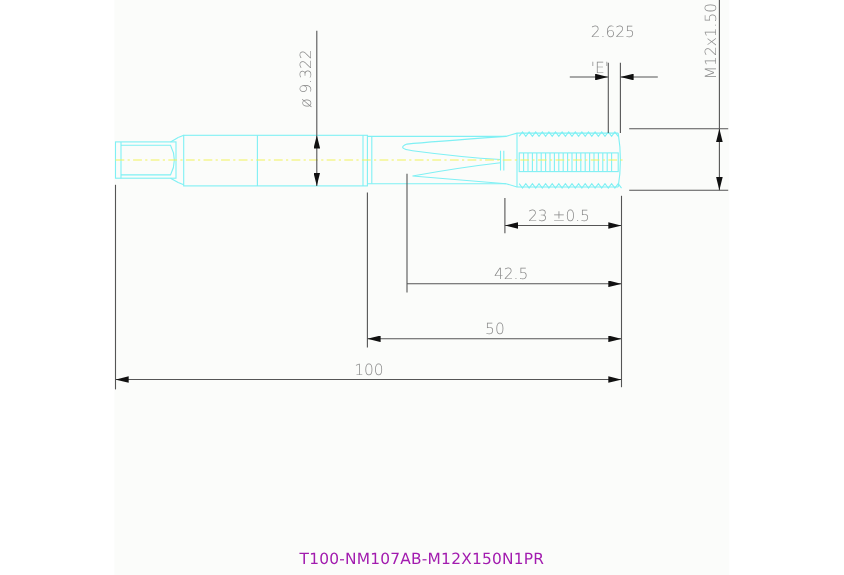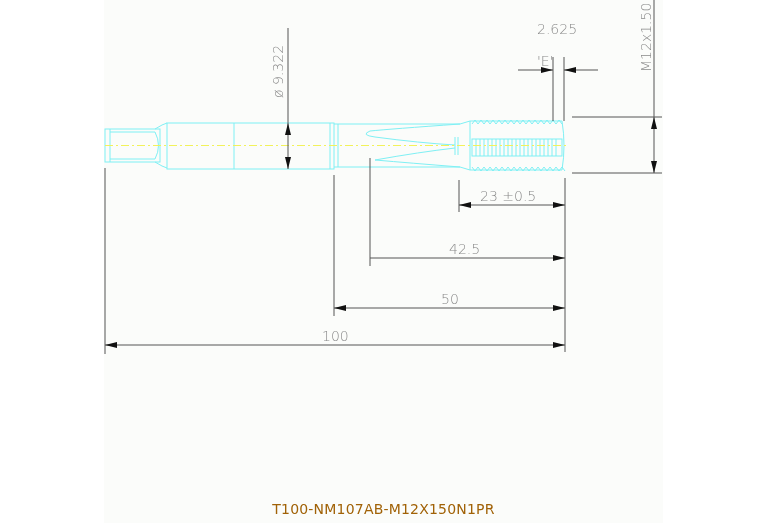--- a/index.html
+++ b/index.html
@@ -36,21 +36,21 @@
       font-weight: 300;
     }
     .caption {
       position: absolute;
       left: 0;
       width: 767px;
       top: 501px;
       text-align: center;
       font-family: "DejaVu Sans", sans-serif;
       font-size: 14px;
-      color: #a16207;
+      color: #a21caf;
       letter-spacing: 0.2px;
     }
   </style>
 </head>
 <body>
 
 <div class="panel"></div>
 
 <svg class="drawing" viewBox="0 0 767 523" xmlns="http://www.w3.org/2000/svg">
   <defs>

